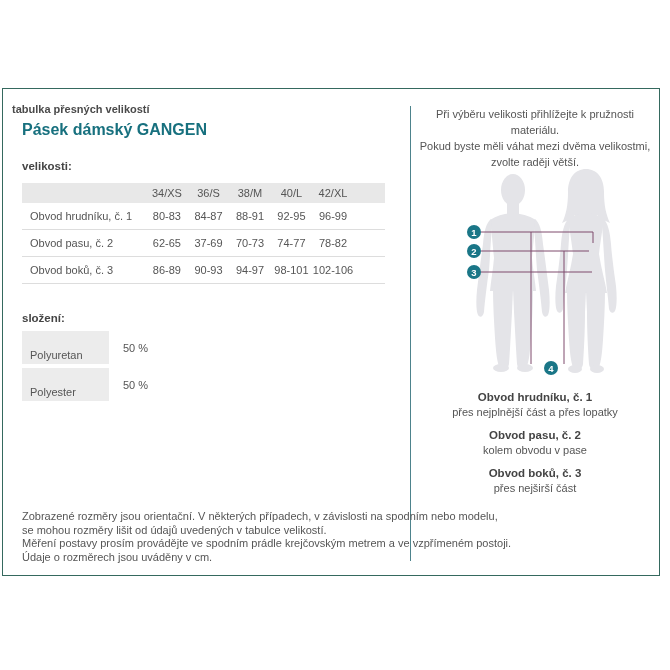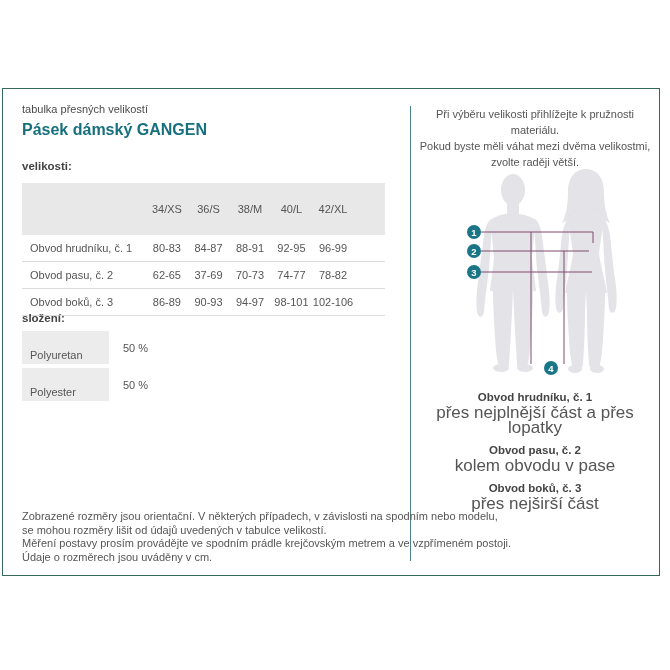--- a/index.html
+++ b/index.html
@@ -2,51 +2,51 @@
 <html><head>
 <meta charset="utf-8">
 <style>
   html,body{margin:0;padding:0;background:#ffffff;}
   .page{position:relative;width:670px;height:670px;background:#ffffff;overflow:hidden;
         font-family:"Liberation Sans",sans-serif;color:#555555;}
   .frame{position:absolute;left:2px;top:88px;width:656px;height:486px;
          border:1px solid #35695e;background:#ffffff;}
   .divider{position:absolute;left:410px;top:106px;width:1px;height:455px;background:#4d838c;}
 
-  .eyebrow{position:absolute;left:22px;top:103px;font-size:11px;font-weight:normal;color:#4a4a4a;}
+  .eyebrow{position:absolute;left:12px;top:103px;font-size:11px;font-weight:bold;color:#4a4a4a;}
   .title{position:absolute;left:22px;top:121px;font-size:16px;font-weight:bold;color:#17707e;}
   .section-label{position:absolute;font-size:11.5px;font-weight:bold;color:#444444;}
   .sizes-label{left:22px;top:160px;}
   .comp-label{left:22px;top:312px;}
 
   table.sizes{position:absolute;left:22px;top:183px;width:363px;border-collapse:collapse;
               font-size:11px;color:#555555;}
   table.sizes thead tr{background:#e8e8e8;}
-  table.sizes th{font-weight:normal;padding:20px 0;text-align:center;}
+  table.sizes th{font-weight:normal;padding:4px 0;text-align:center;}
   table.sizes td{padding:7px 0;text-align:center;border-bottom:1px solid #dddddd;}
   table.sizes .rowlabel{text-align:left;padding-left:8px;width:118px;}
   table.sizes .filler{width:32px;}
   table.sizes .valcol{width:42px;}
 
   .comp{position:absolute;left:22px;top:331px;font-size:11px;}
   .comp-row{display:flex;align-items:center;margin-bottom:4px;}
   .comp-mat{width:79px;background:#ececec;padding:18px 0 3px 8px;}
   .comp-val{margin-left:14px;}
 
   .notes{position:absolute;left:22px;top:510px;font-size:11px;line-height:13.5px;color:#555555;}
 
   .intro{position:absolute;left:413px;top:106px;width:244px;text-align:center;
          font-size:11px;line-height:16px;color:#555555;}
 
   .figure{position:absolute;left:445px;top:168px;}
 
   .measures{position:absolute;left:413px;top:390px;width:244px;text-align:center;}
   .measure{margin-bottom:8px;}
   .measure-title{font-size:11.5px;font-weight:bold;color:#444444;line-height:15px;}
-  .measure-desc{font-size:17px;color:#555555;line-height:15px;text-align:center;}
+  .measure-desc{font-size:11px;color:#555555;line-height:15px;text-align:center;}
 </style>
 </head>
 <body>
 
 <div class="page">
   <div class="frame"></div>
   <div class="divider"></div>
 
   <div class="eyebrow">tabulka přesných velikostí</div>
   <div class="title">Pásek dámský GANGEN</div>

